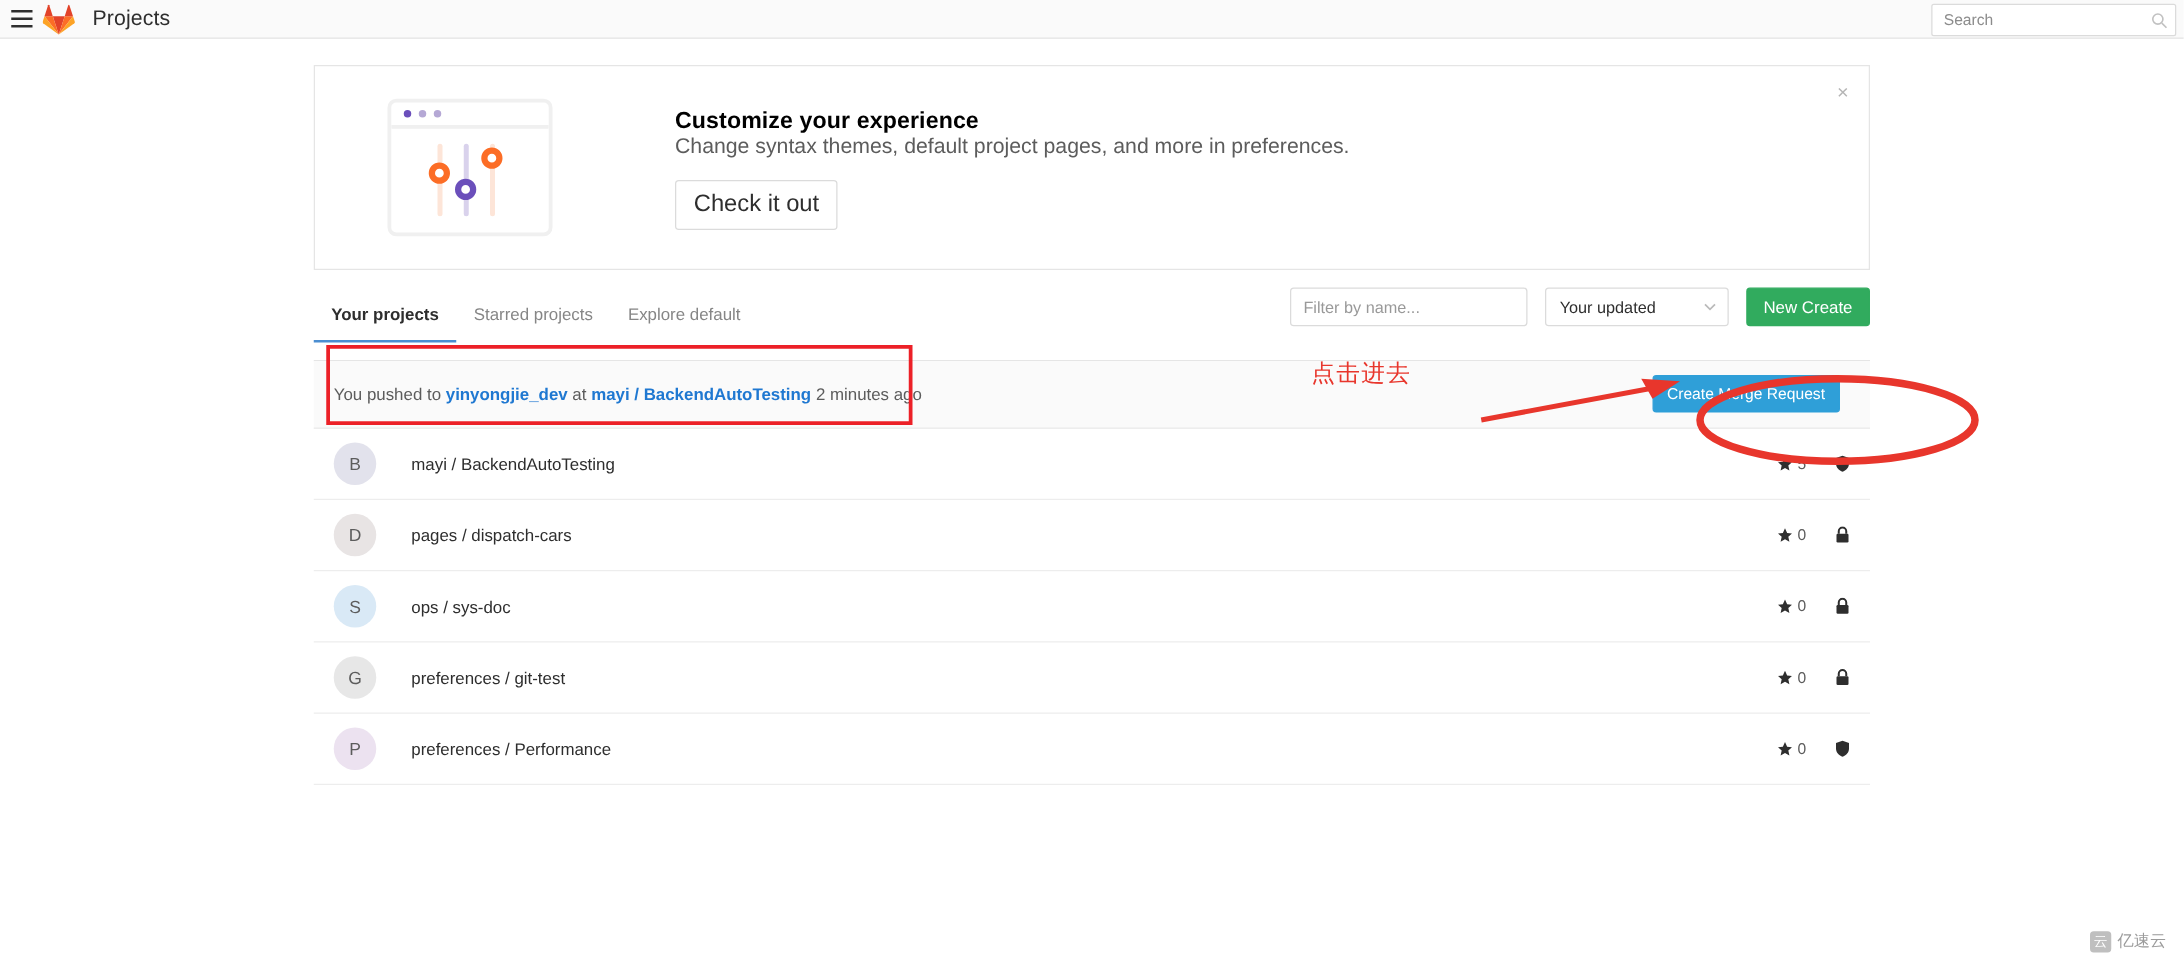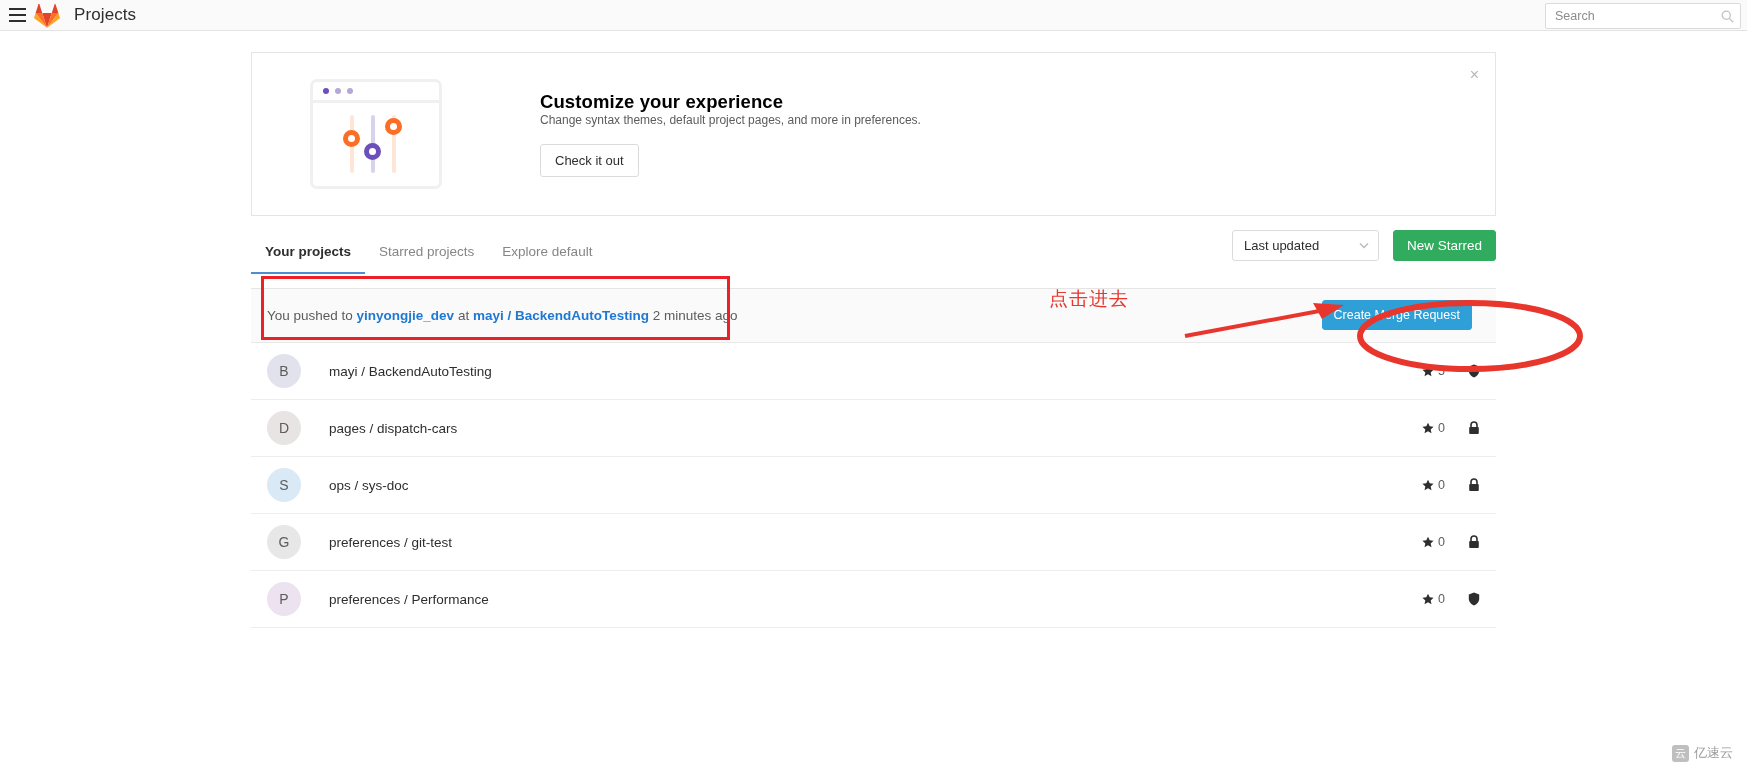--- a/index.html
+++ b/index.html
@@ -72,25 +72,25 @@
   }
   .slider-track.p { background: #d9d2ec; }
   .knob {
     position: absolute; width: 17px; height: 17px; border-radius: 50%;
     border: 5px solid #fc6d26; background: #fff;
   }
   .knob.purple { border-color: #6b4fbb; }
 
   .banner-text { padding-left: 40px; }
   .banner-title { font-size: 18.5px; font-weight: bold; color: #000000; letter-spacing: .1px; }
-  .banner-desc { font-size: 12px; color: #5c5c5c; }
+  .banner-desc { font-size: 17px; color: #5c5c5c; }
   .banner-btn {
     margin-top: 17px; display: inline-block;
     border: 1px solid #dbdbdb; background: #fff; border-radius: 3px;
-    padding: 8px 14px; font-size: 13px; color: #2e2e2e; cursor: pointer;
+    padding: 8px 14px; font-size: 19px; color: #2e2e2e; cursor: pointer;
     font-family: "Liberation Sans", sans-serif;
   }
   .banner-close {
     position: absolute; top: 14px; right: 16px;
     font-size: 16px; color: #b5b5b5; cursor: pointer; line-height: 1;
   }
 
   
   .tabs-row {
     margin-top: 28px; position: relative;
@@ -248,27 +248,28 @@
       <div class="banner-close">×</div>
     </div>
 
     <div class="tabs-row">
       <div class="tabs">
         <div class="tab active">Your projects</div>
         <div class="tab">Starred projects</div>
         <div class="tab">Explore default</div>
       </div>
       <div class="controls">
+        <input class="filter-input" placeholder="Filter by name..." style="">
         <div class="sort-select">
-          <span>Last updated</span>
+          <span>Your updated</span>
           <svg class="chevron" viewBox="0 0 10 7">
             <path d="M1 1.5 5 5.5 9 1.5" fill="none" stroke="#777" stroke-width="1.4"></path>
           </svg>
         </div>
-        <button class="new-project-btn">New Starred</button>
+        <button class="new-project-btn">New Create</button>
       </div>
     </div>
 
     <div class="activity-row">
       <div class="activity-text">
         <span>You pushed to </span><b>yinyongjie_dev</b><span> at </span><span class="proj">mayi / BackendAutoTesting</span><span> 2 minutes ago</span>
       </div>
       <button class="cmr-btn">Create Merge Request</button>
     </div>
 

